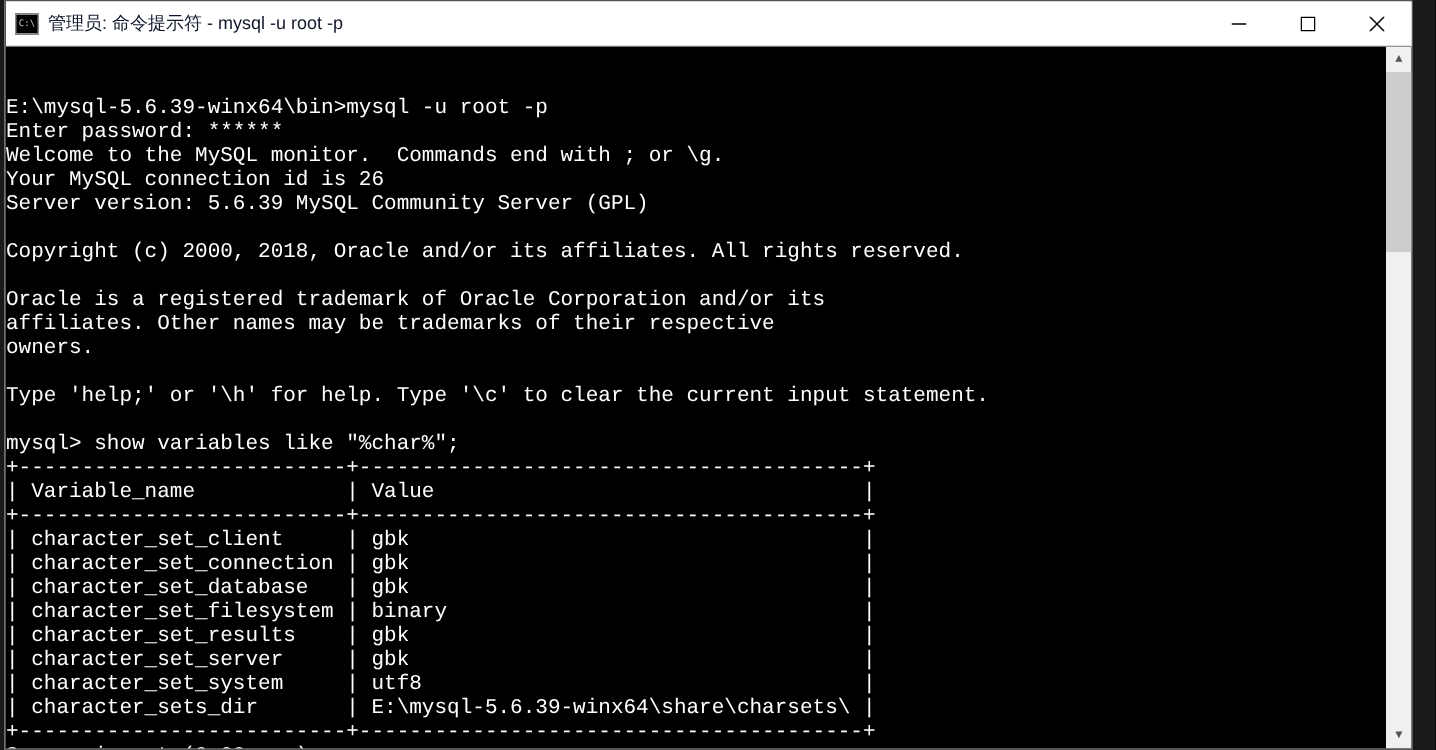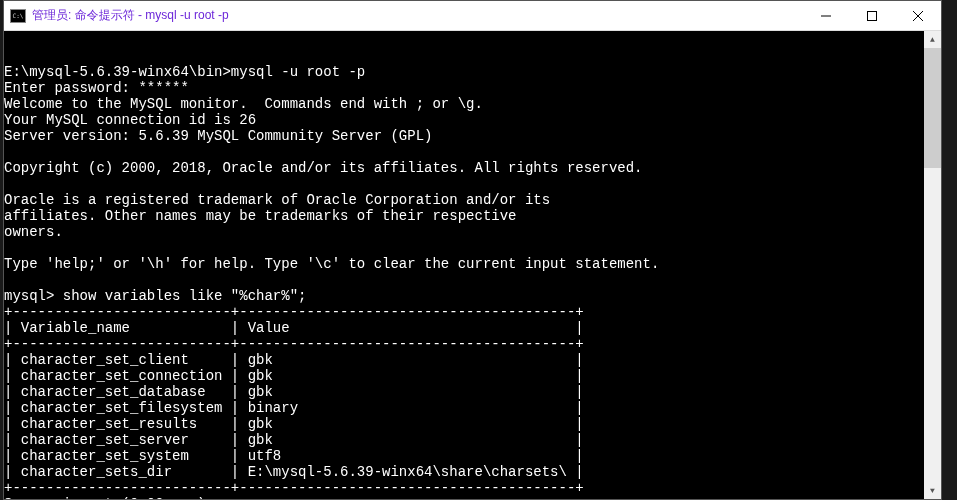--- a/index.html
+++ b/index.html
@@ -40,21 +40,21 @@
     }
     .titlebar-icon::after {
       content: "C:\\";
       color: #ccc;
       font-size: 6px;
       font-family: monospace;
       line-height: 1;
     }
     .titlebar-text {
       font-size: 12px;
-      color: #6d28d9;
+      color: #0f172a;
       flex: 1;
     }
     .titlebar-controls {
       display: flex;
       height: 100%;
     }
     .titlebar-btn {
       width: 46px;
       height: 100%;
       display: flex;

